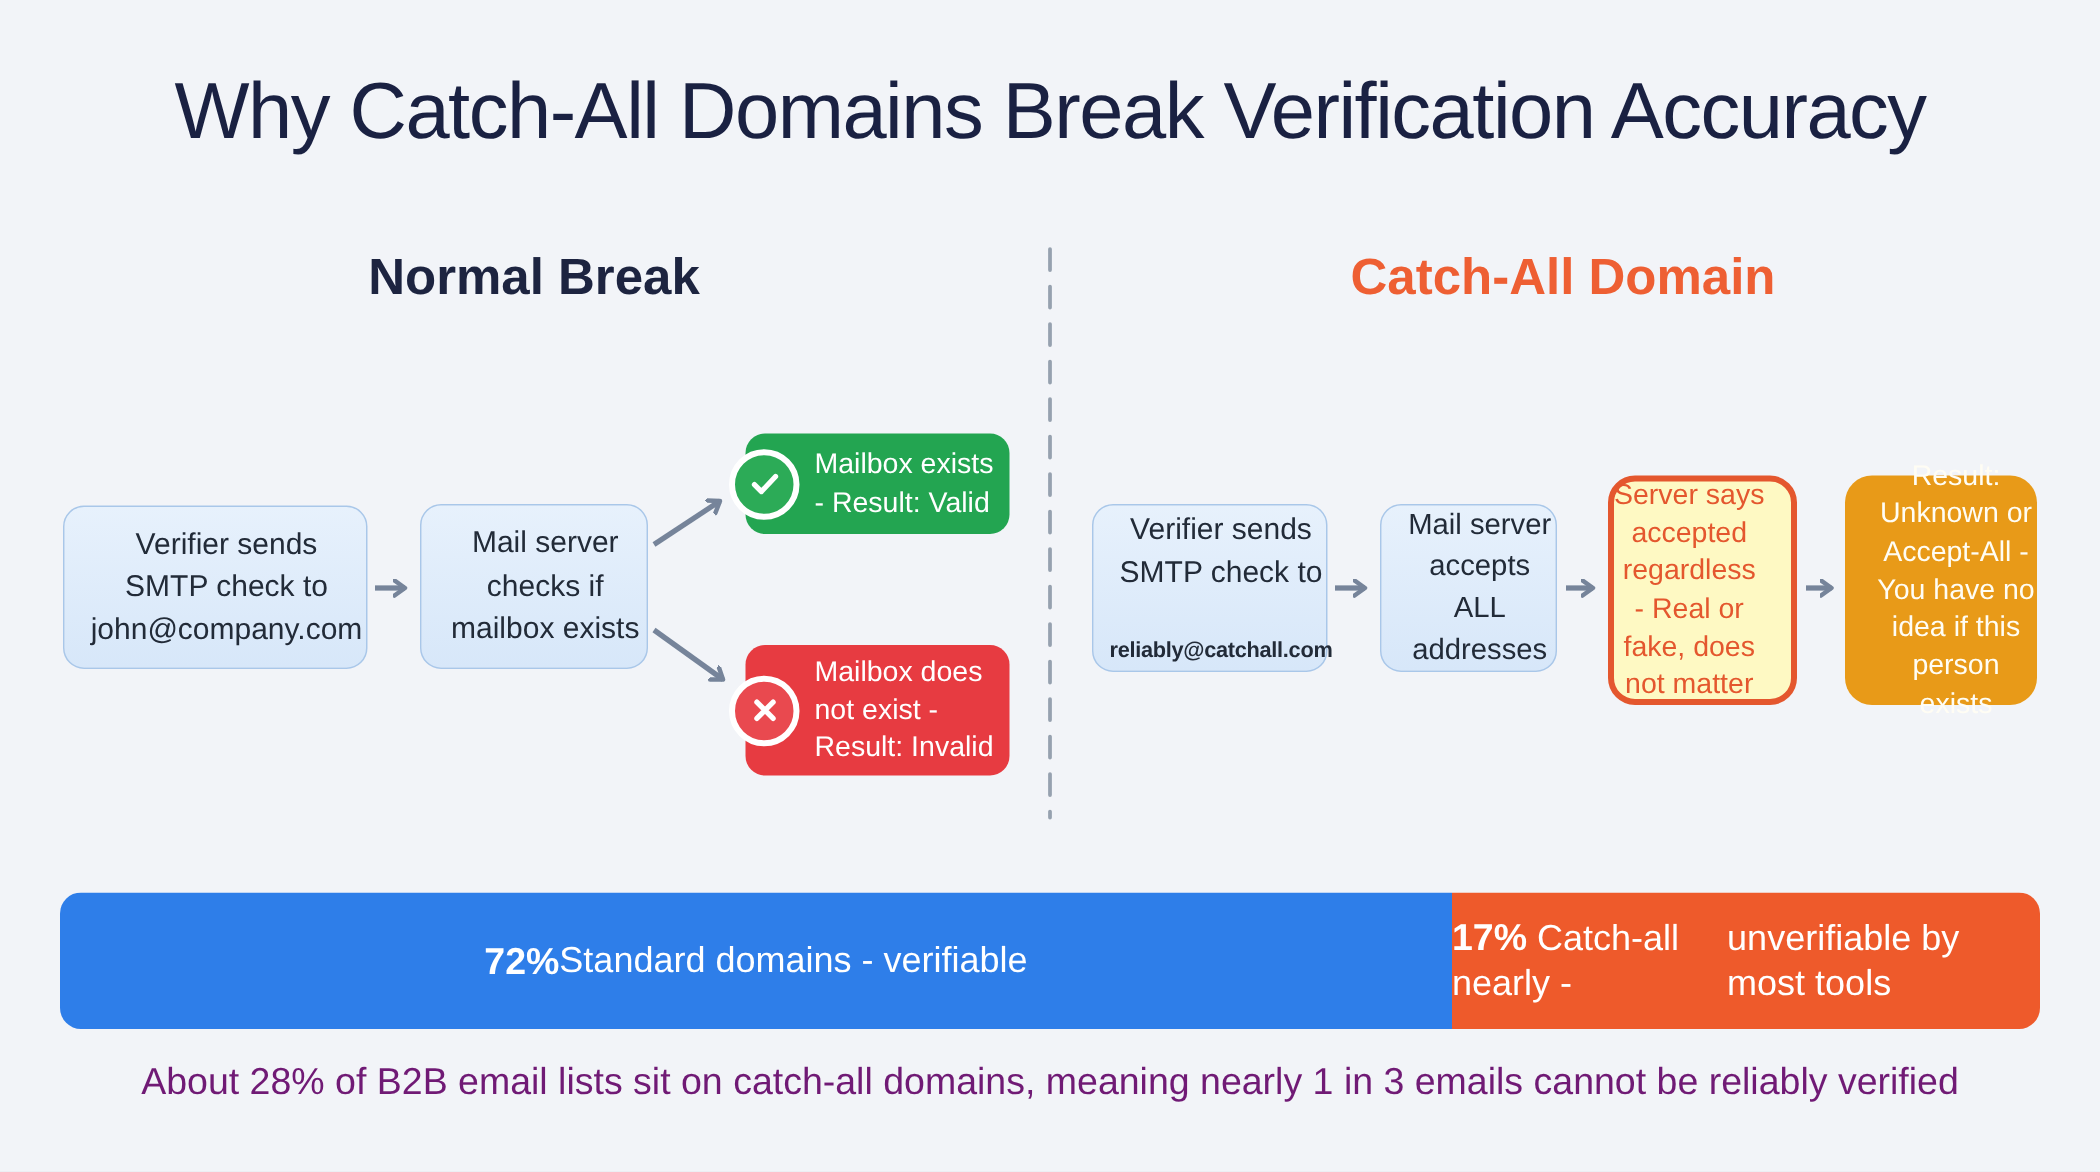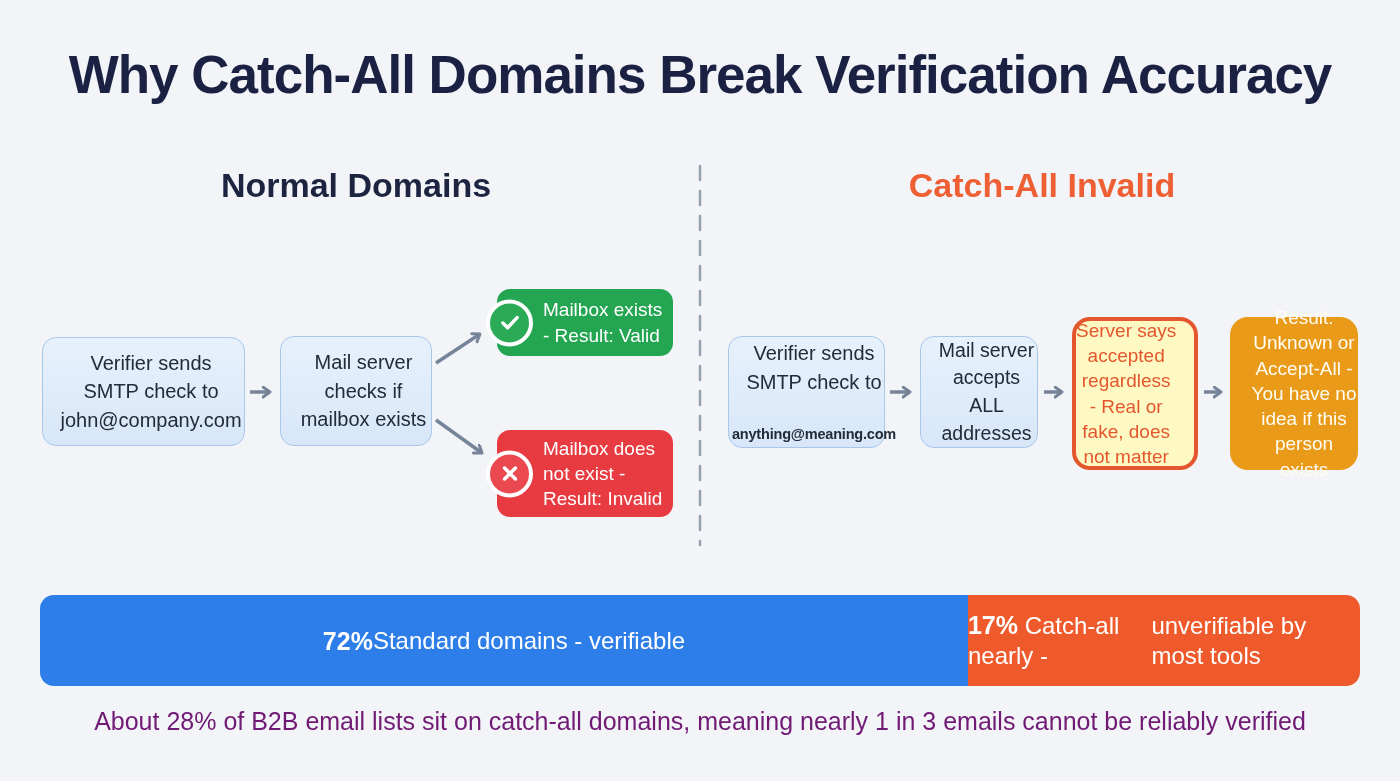--- a/index.html
+++ b/index.html
@@ -13,21 +13,21 @@
     background: #f2f4f8;
     overflow: hidden;
   }
 
   .page-title {
     position: absolute;
     top: 44px; left: 0;
     width: 100%;
     text-align: center;
     font-size: 53px;
-    font-weight: 700;
+    font-weight: 400;
     letter-spacing: -1px;
     color: #1a2142;
   }
 
   .col-heading {
     position: absolute;
     top: 163px;
     width: 420px;
     text-align: center;
     font-size: 34px;
@@ -169,22 +169,22 @@
     color: #701a75;
   }
 </style>
 </head>
 <body>
 
 <div class="canvas">
 
   <div class="page-title">Why Catch-All Domains Break Verification Accuracy</div>
 
-  <div class="col-heading normal">Normal Domains</div>
-  <div class="col-heading catchall">Catch-All Invalid</div>
+  <div class="col-heading normal">Normal Break</div>
+  <div class="col-heading catchall">Catch-All Domain</div>
 
   <svg class="overlay" viewBox="0 0 1400 781">
     <defs>
       <marker id="ah" markerWidth="14" markerHeight="14" refX="8" refY="6" orient="auto" markerUnits="userSpaceOnUse">
         <path d="M1,1 L8,6 L1,11" fill="none" stroke="#76849a" stroke-width="3" stroke-linecap="round" stroke-linejoin="round"></path>
       </marker>
     </defs>
 
     <line x1="700" y1="166" x2="700" y2="545" stroke="#96a1af" stroke-width="2.5" stroke-dasharray="14 11" stroke-linecap="round"></line>
 
@@ -227,21 +227,21 @@
     </span>
     <span>Mailbox does
 not exist -
 Result: Invalid</span>
   </div>
 
   <div class="flow-box blue-box rb1">
     <div>
       <div class="inner">Verifier sends
 SMTP check to</div>
-      <div class="email">anything@meaning.com</div>
+      <div class="email">reliably@catchall.com</div>
     </div>
   </div>
 
   <div class="flow-box blue-box rb2">
     <div class="inner">Mail server
 accepts ALL
 addresses</div>
   </div>
 
   <div class="outline-box">

